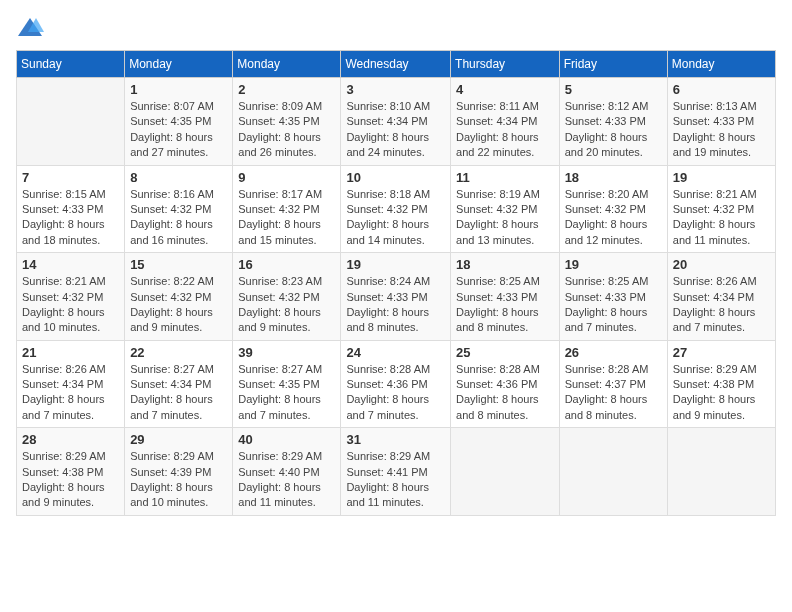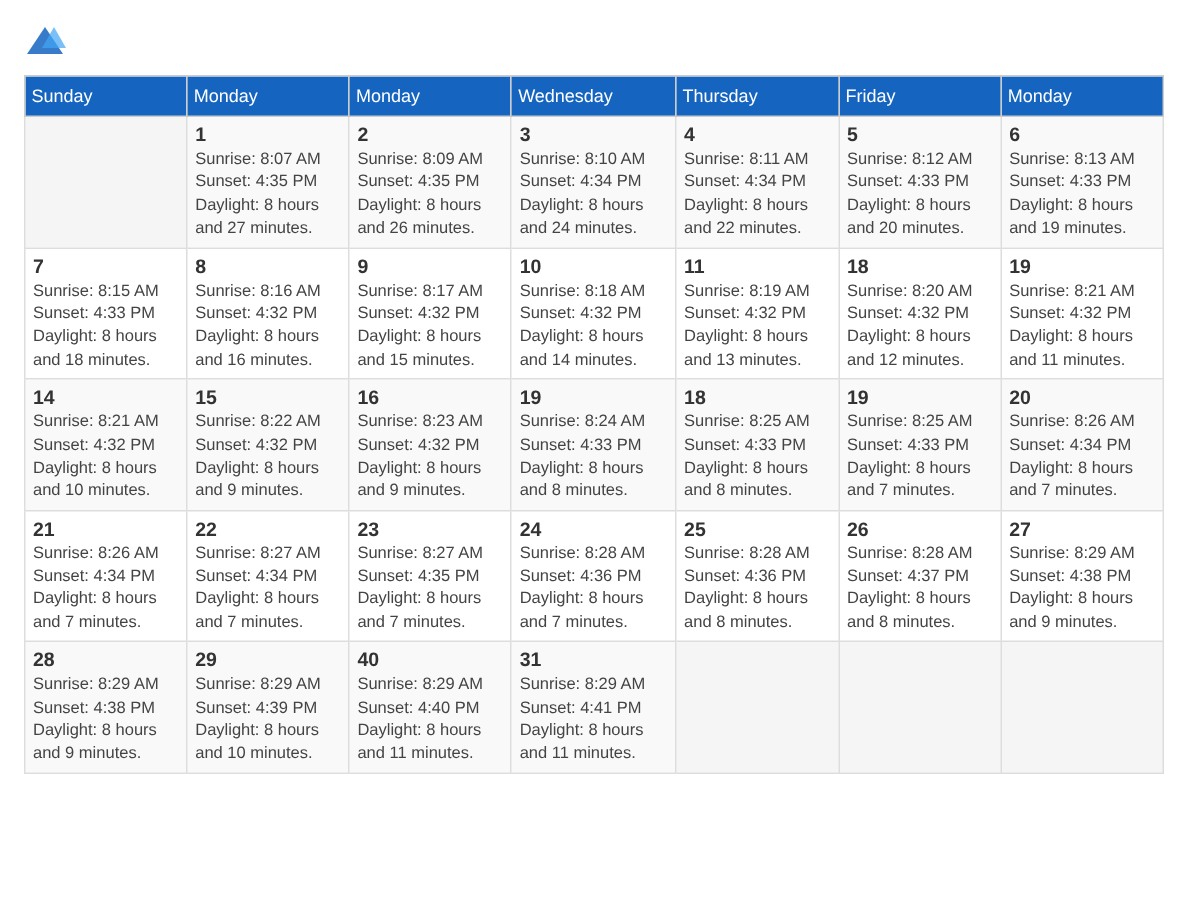--- a/index.html
+++ b/index.html
@@ -218,21 +218,21 @@
       <tr>
         <td>
           <span class="day-number">21</span>
           <div class="day-info">Sunrise: 8:26 AM<br>Sunset: 4:34 PM<br>Daylight: 8 hours and 7 minutes.</div>
         </td>
         <td>
           <span class="day-number">22</span>
           <div class="day-info">Sunrise: 8:27 AM<br>Sunset: 4:34 PM<br>Daylight: 8 hours and 7 minutes.</div>
         </td>
         <td>
-          <span class="day-number">23</span>
+          <span class="day-number">39</span>
           <div class="day-info">Sunrise: 8:27 AM<br>Sunset: 4:35 PM<br>Daylight: 8 hours and 7 minutes.</div>
         </td>
         <td>
           <span class="day-number">24</span>
           <div class="day-info">Sunrise: 8:28 AM<br>Sunset: 4:36 PM<br>Daylight: 8 hours and 7 minutes.</div>
         </td>
         <td>
           <span class="day-number">25</span>
           <div class="day-info">Sunrise: 8:28 AM<br>Sunset: 4:36 PM<br>Daylight: 8 hours and 8 minutes.</div>
         </td>

